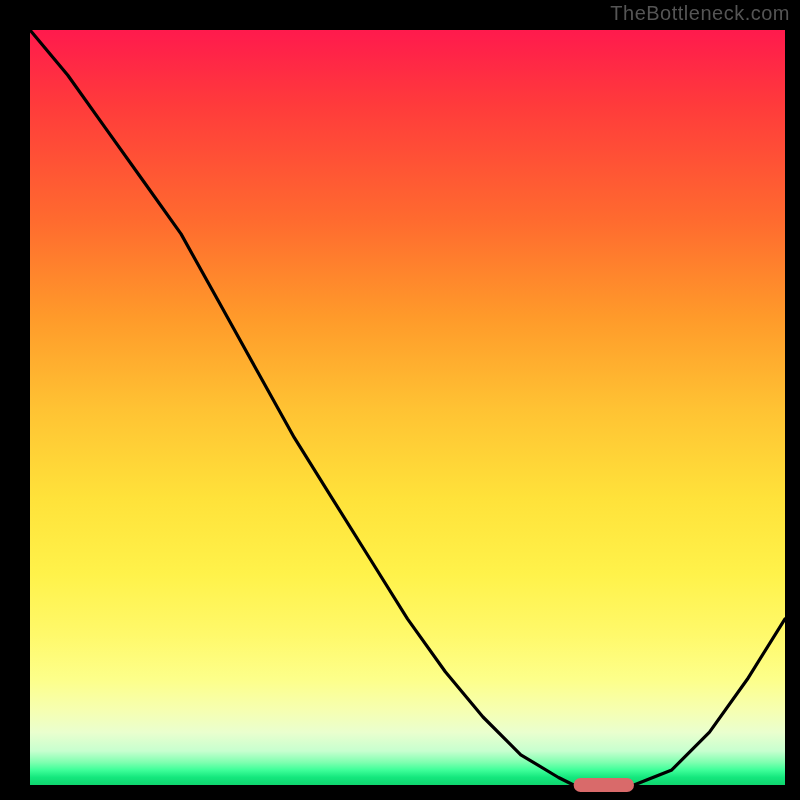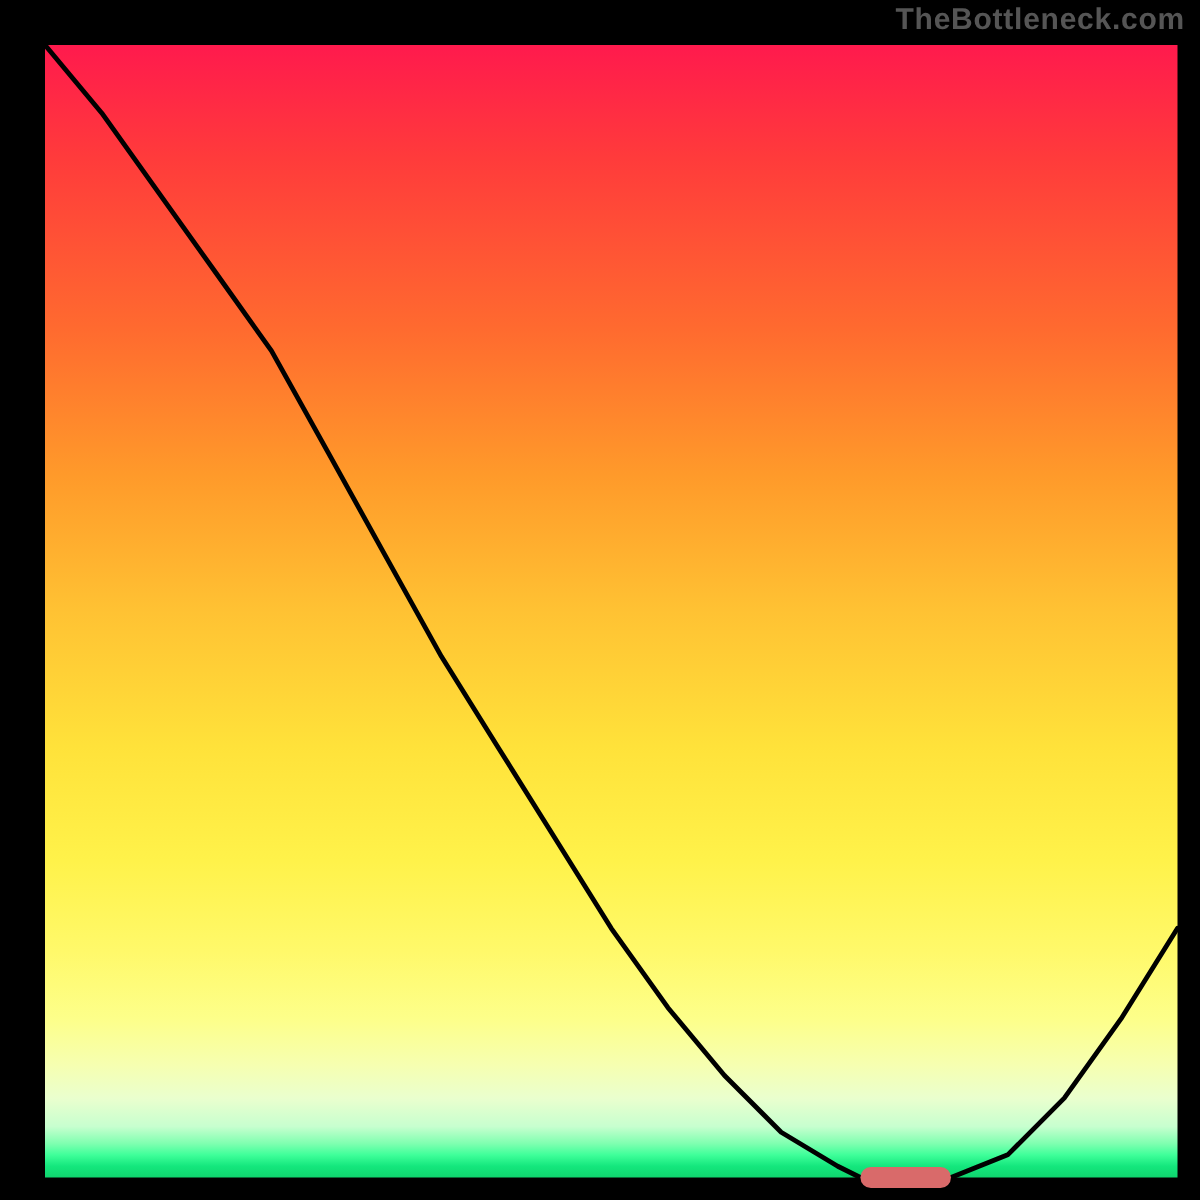--- a/index.html
+++ b/index.html
@@ -16,21 +16,21 @@
     width: 800px;
     height: 800px;
     background: #000;
   }
   .watermark {
     position: absolute;
     top: 2px;
     right: 10px;
     color: #555;
     font-size: 20px;
-    font-weight: bold;
+    font-weight: normal;
     letter-spacing: 0.5px;
   }
   .plot-area {
     position: absolute;
     left: 30px;
     top: 30px;
     width: 755px;
     height: 755px;
     background: linear-gradient(to bottom,
       #ff1a4d 0%,

